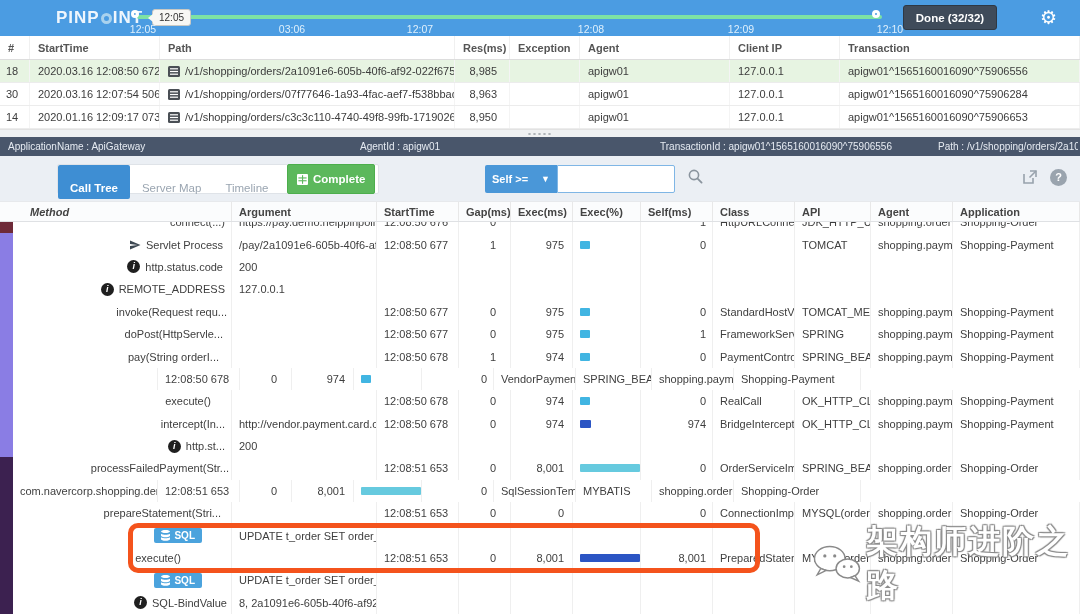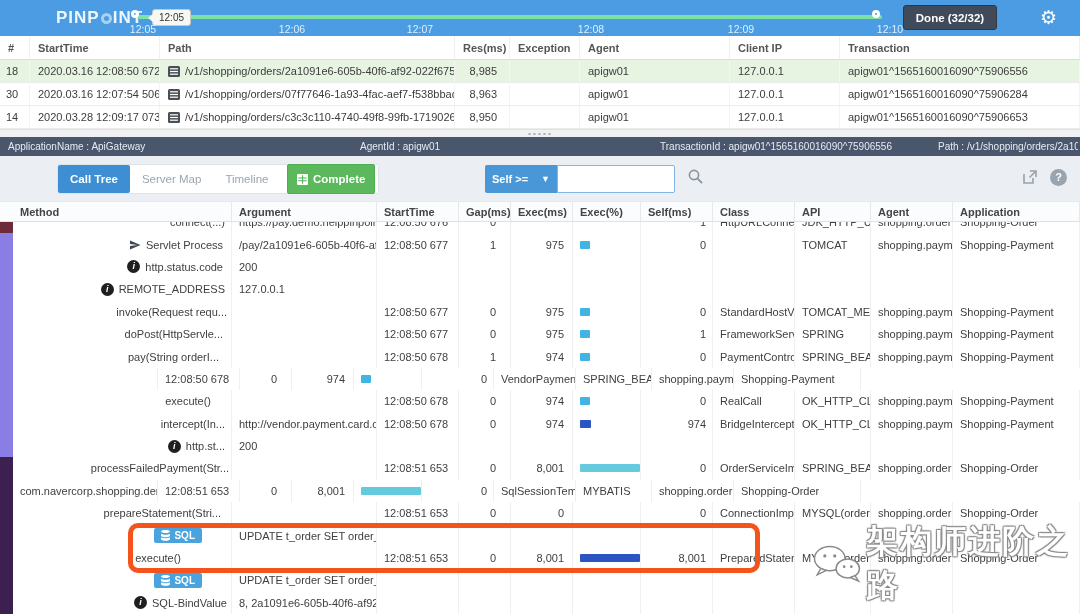--- a/index.html
+++ b/index.html
@@ -37,35 +37,35 @@
     background-image:radial-gradient(circle,#aeb3b8 1px,transparent 1.3px);background-size:5px 4px;}
 
   
   .infobar{position:absolute;left:0;top:137px;width:1080px;height:19px;background:#49566b;color:#e6ebf2;font-size:10px;line-height:19px;}
   .infobar span{position:absolute;white-space:nowrap;}
   .ib-app{left:8px;} .ib-agent{left:360px;} .ib-txn{left:660px;} .ib-path{left:938px;right:2px;overflow:hidden;}
 
   
   .toolbar{position:absolute;left:0;top:156px;width:1080px;height:45px;background:#ebeff4;}
   .tabsbox{position:absolute;left:57px;top:8px;height:30px;background:#fff;border:1px solid #dfe3e8;border-radius:2px;display:flex;align-items:stretch;}
-  .tab{display:flex;align-items:center;gap:4px;padding:0 12px;font-size:11.5px;color:#9aa5b1;cursor:pointer;white-space:nowrap;}
+  .tab{display:flex;align-items:flex-start;gap:4px;padding:17px 12px;font-size:11.5px;color:#9aa5b1;cursor:pointer;white-space:nowrap;}
   .tab.active{background:#3e8ed3;color:#fff;font-weight:bold;border-radius:2px;}
   .complete-btn{position:absolute;left:287px;top:8px;height:30px;padding:0 9px;background:#5cb85c;border:1px solid #4cae4c;border-radius:2px;color:#fff;font-size:11.5px;font-weight:bold;display:flex;align-items:center;gap:5px;cursor:pointer;}
   .self-dd{position:absolute;left:485px;top:9px;height:28px;width:72px;background:#4a97d8;border-radius:2px 0 0 2px;color:#fff;font-size:11px;font-weight:bold;display:flex;align-items:center;justify-content:space-between;padding:0 7px;cursor:pointer;}
   .self-dd .chev{font-size:9px;}
   .search-input{position:absolute;left:557px;top:9px;width:118px;height:28px;border:1px solid #7fb6e5;border-radius:0 2px 2px 0;padding:0 6px;font-size:11px;color:#333;outline:none;}
   .mag{position:absolute;left:688px;top:13px;cursor:pointer;}
   .tb-right-icon{position:absolute;top:13px;cursor:pointer;}
   .exp{left:1022px;} 
   .help{left:1050px;width:17px;height:17px;border-radius:50%;background:#9aa4ae;color:#fff;font-size:11px;font-weight:bold;text-align:center;line-height:17px;}
 
   
   .tree-header{position:absolute;left:0;top:201px;width:1080px;height:21px;background:#fbfcfd;border-bottom:1px solid #dfe1e4;border-top:1px solid #e7e9ec;display:flex;}
   .tree-header .th{font-size:11px;font-weight:bold;color:#444;line-height:20px;padding-left:7px;border-right:1px solid #e8e8e8;overflow:hidden;white-space:nowrap;}
-  .tree-header .th.first{padding-left:20px;}
+  .tree-header .th.first{padding-left:30px;font-style:italic;}
   .tree-body{position:absolute;left:0;top:222px;width:1080px;height:392px;overflow:hidden;background:#fff;}
   #tree-rows{margin-top:-11px;}
   .trow{display:flex;height:22.4px;align-items:center;}
   .trow .c{height:100%;display:flex;align-items:center;border-right:1px solid #efefef;font-size:11px;color:#3e3e3e;overflow:hidden;white-space:nowrap;padding-left:7px;}
   .trow .strip{flex:0 0 13px;height:100%;border-right:none;padding:0;}
   .strip.maroon{background:#6e2a38;} .strip.violet{background:#8a7de4;} .strip.dark{background:#3c2150;}
   .trow .c.m{justify-content:flex-end;padding-left:0;gap:5px;}
   .trow .c.numcell{justify-content:flex-end;padding-left:0;}
   .bar{display:inline-block;height:8px;border-radius:1px;}
   .bar.s-light{width:10px;background:#41b5e2;}
@@ -91,21 +91,21 @@
         <span>PINP</span>
         <span class="oring"></span>
         <span>INT</span>
       </div>
     <div class="tl-line"></div>
     <div class="tl-handle left"></div>
     <div class="tl-handle right"></div>
     <div class="tl-tooltip">12:05</div>
     <div id="ticks">
         <span class="tl-tick" style="left: 143px;">12:05</span>
-        <span class="tl-tick" style="left: 292px;">12:06</span>
+        <span class="tl-tick" style="left: 292px;">03:06</span>
         <span class="tl-tick" style="left: 420px;">12:07</span>
         <span class="tl-tick" style="left: 591px;">12:08</span>
         <span class="tl-tick" style="left: 741px;">12:09</span>
         <span class="tl-tick" style="left: 890px;">12:10</span>
       </div>
     <button class="done-btn">Done (32/32)</button>
     <span class="gear">⚙</span>
   </header>
 
   <section class="txn">
@@ -151,21 +151,21 @@
             <span>/v1/shopping/orders/07f77646-1a93-4fac-aef7-f538bbad9321</span>
           </div>
           <div class="td res" style="width: 55px;">8,963</div>
           <div class="td" style="width: 70px;"></div>
           <div class="td" style="width: 150px;">apigw01</div>
           <div class="td" style="width: 110px;">127.0.0.1</div>
           <div class="td" style="width: 240px;">apigw01^1565160016090^75906284</div>
         </div>
         <div class="txn-row">
           <div class="td num" style="width: 30px;">14</div>
-          <div class="td" style="width: 130px;">2020.03.28 12:09:17 073</div>
+          <div class="td" style="width: 130px;">2020.01.16 12:09:17 073</div>
           <div class="td pathcell" style="width: 295px;">
             <svg width="12" height="11" viewBox="0 0 12 11">
               <rect width="12" height="11" rx="1.5" fill="#4a4f55"></rect>
               <rect x="2" y="2.2" width="8" height="1.2" fill="#fff"></rect>
               <rect x="2" y="4.9" width="8" height="1.2" fill="#fff"></rect>
               <rect x="2" y="7.6" width="8" height="1.2" fill="#fff"></rect>
             </svg>
             <span>/v1/shopping/orders/c3c3c110-4740-49f8-99fb-171902634495</span>
           </div>
           <div class="td res" style="width: 55px;">8,950</div>

